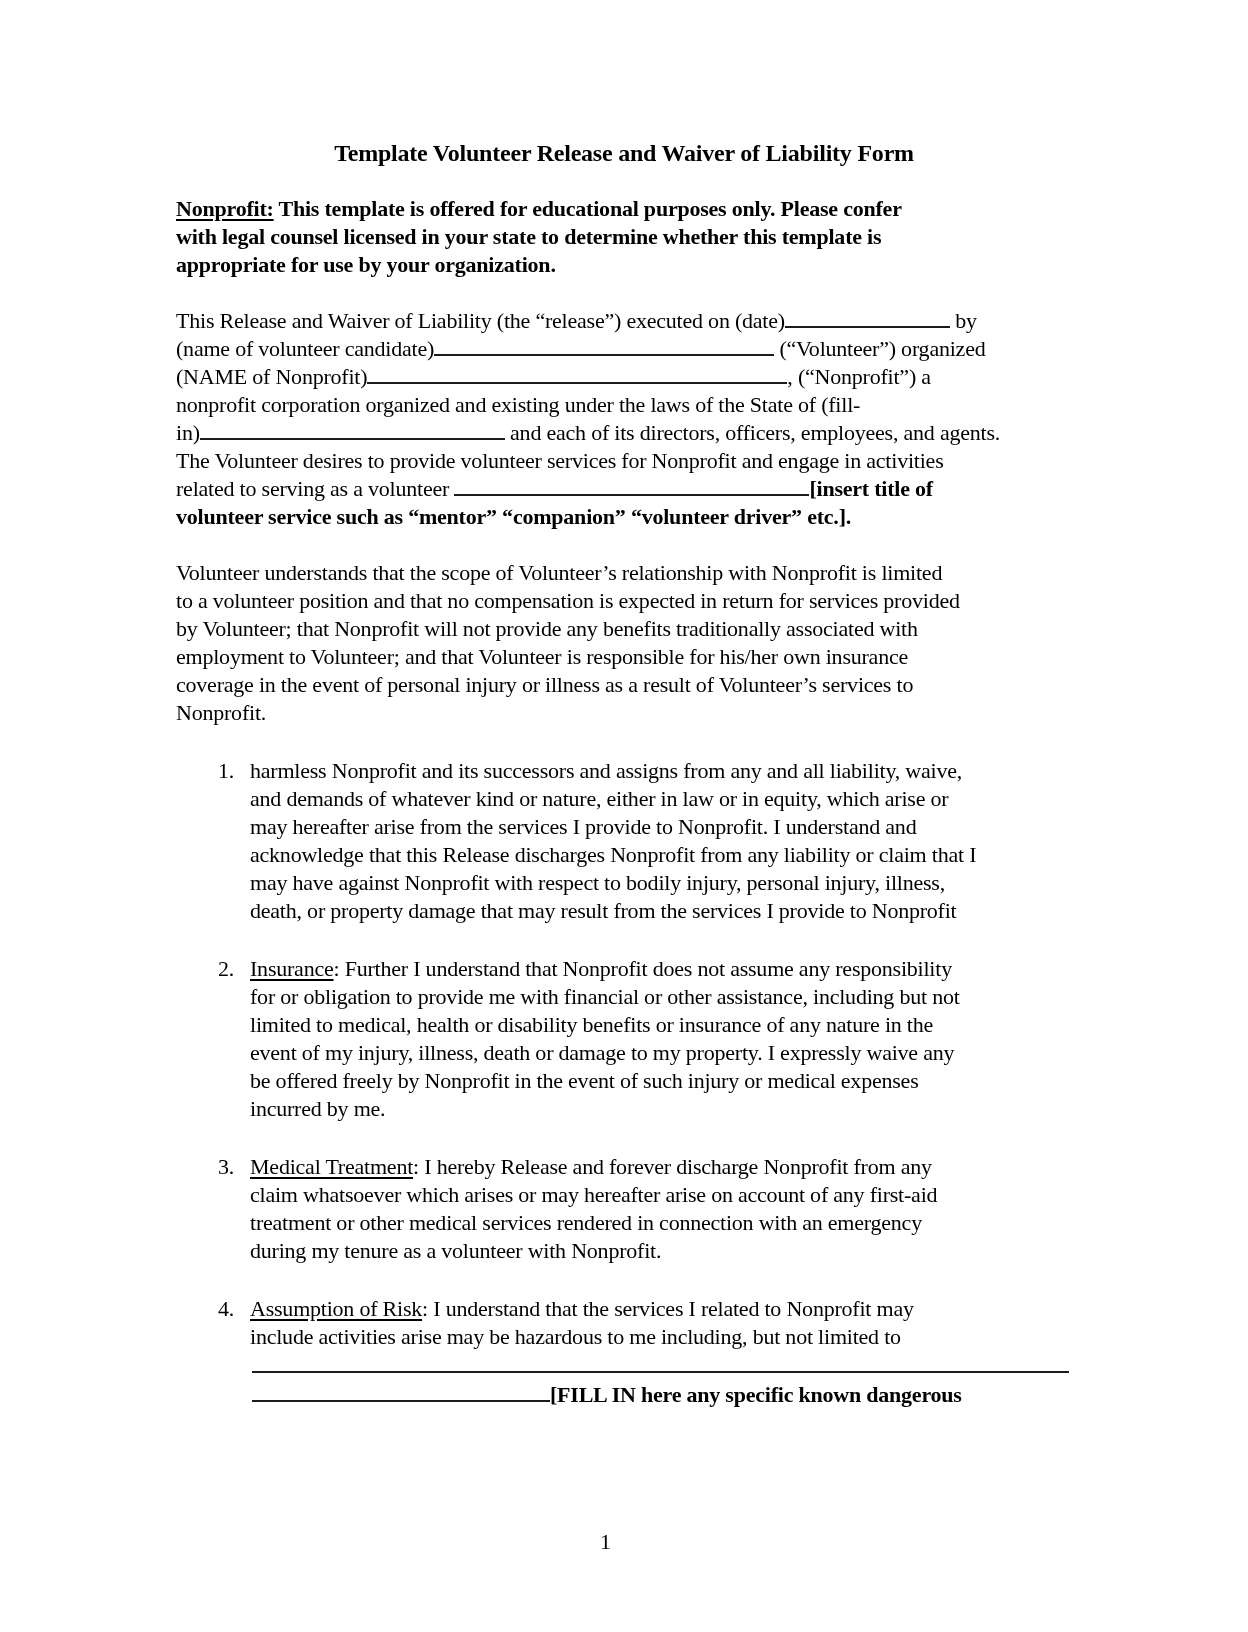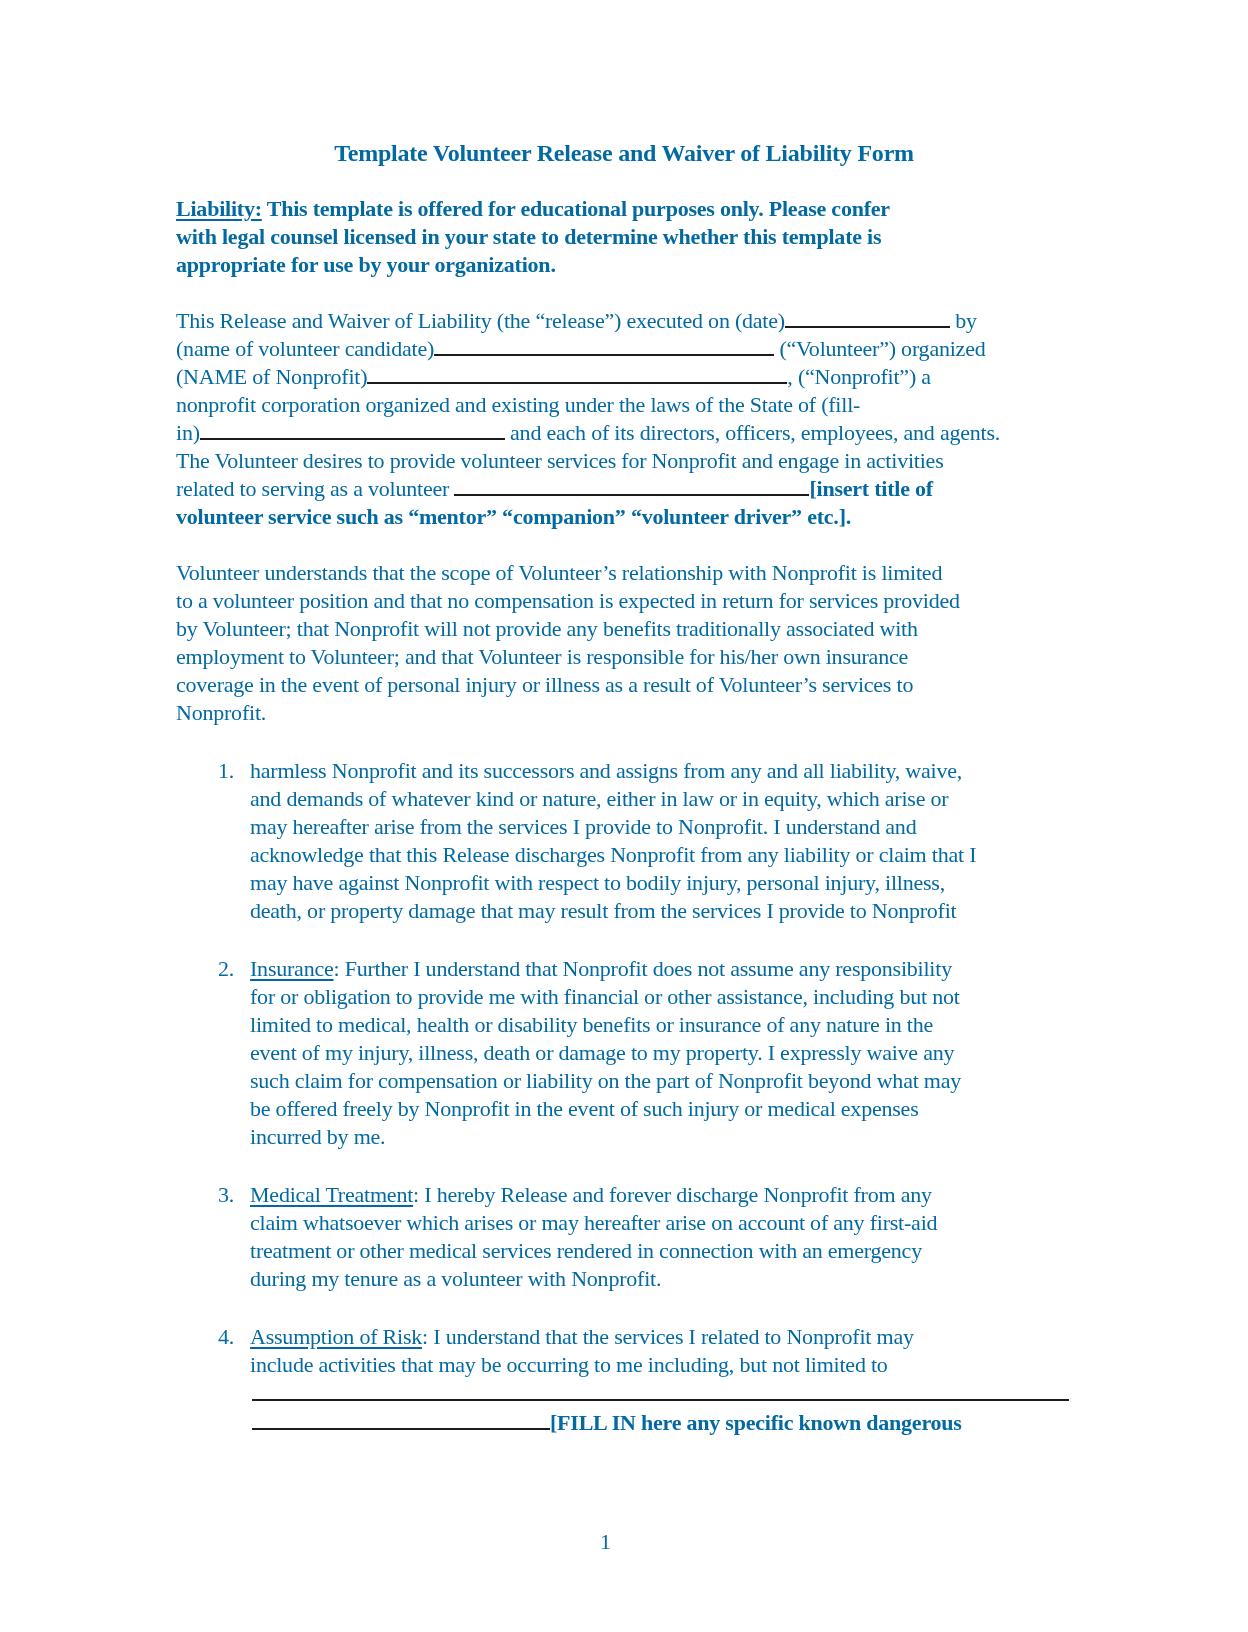--- a/index.html
+++ b/index.html
@@ -4,21 +4,21 @@
 <style>
   html,body{margin:0;padding:0;background:#ffffff;}
   .page{
     position:relative;
     width:1248px;height:1632px;
     background:#ffffff;
     box-sizing:border-box;
     padding:138px 176px 0 176px;
     font-family:"Liberation Serif","DejaVu Serif",serif;
     font-size:22px;line-height:28px;
-    color:#0369a1;
+    color:#000000;
     letter-spacing:-0.01em;
     overflow:hidden;
   }
   .title{
     text-align:center;font-weight:bold;font-size:24px;line-height:30px;
     margin:0 0 27px 0;
   }
   .ln{white-space:nowrap;height:28px;}
   .block{margin:0 0 28px 0;}
   .disclaimer{font-weight:bold;}
@@ -43,21 +43,21 @@
   .footer{position:absolute;top:1528px;left:176px;width:859px;text-align:center;}
 </style>
 </head>
 <body>
 
 <div class="page">
 
   <h1 class="title">Template Volunteer Release and Waiver of Liability Form</h1>
 
   <div class="block disclaimer">
-    <div class="ln"><span class="u">Liability:</span><span> This template is offered for educational purposes only. Please confer</span></div>
+    <div class="ln"><span class="u">Nonprofit:</span><span> This template is offered for educational purposes only. Please confer</span></div>
     <div class="ln">with legal counsel licensed in your state to determine whether this template is</div>
     <div class="ln">appropriate for use by your organization.</div>
   </div>
 
   <div class="block">
     <div class="ln"><span>This Release and Waiver of Liability (the “release”) executed on (date)</span><span class="blank w-date"></span><span> by</span></div>
     <div class="ln"><span>(name of volunteer candidate)</span><span class="blank w-cand"></span><span> (“Volunteer”) organized</span></div>
     <div class="ln"><span>(NAME of Nonprofit)</span><span class="blank w-np"></span><span>, (“Nonprofit”) a</span></div>
     <div class="ln">nonprofit corporation organized and existing under the laws of the State of (fill-</div>
     <div class="ln"><span>in)</span><span class="blank w-in"></span><span> and each of its directors, officers, employees, and agents.</span></div>
@@ -89,41 +89,40 @@
       </div>
     </div>
 
     <div class="item">
       <span class="num">2.</span>
       <div class="item-text">
         <div class="ln"><span class="u">Insurance</span><span>: </span><span>Further I understand that Nonprofit does not assume any responsibility</span></div>
         <div class="ln">for or obligation to provide me with financial or other assistance, including but not</div>
         <div class="ln">limited to medical, health or disability benefits or insurance of any nature in the</div>
         <div class="ln">event of my injury, illness, death or damage to my property. I expressly waive any</div>
-        <div class="ln">such claim for compensation or liability on the part of Nonprofit beyond what may</div>
         <div class="ln">be offered freely by Nonprofit in the event of such injury or medical expenses</div>
         <div class="ln">incurred by me.</div>
       </div>
     </div>
 
     <div class="item">
       <span class="num">3.</span>
       <div class="item-text">
         <div class="ln"><span class="u">Medical Treatment</span><span>: </span><span>I hereby Release and forever discharge Nonprofit from any</span></div>
         <div class="ln">claim whatsoever which arises or may hereafter arise on account of any first-aid</div>
         <div class="ln">treatment or other medical services rendered in connection with an emergency</div>
         <div class="ln">during my tenure as a volunteer with Nonprofit.</div>
       </div>
     </div>
 
     <div class="item">
       <span class="num">4.</span>
       <div class="item-text">
         <div class="ln"><span class="u">Assumption of Risk</span><span>: </span><span>I understand that the services I related to Nonprofit may</span></div>
-        <div class="ln">include activities that may be occurring to me including, but not limited to</div>
+        <div class="ln">include activities arise may be hazardous to me including, but not limited to</div>
       </div>
     </div>
 
   </div>
 
   <div class="fill">
     <div class="fill-line1"></div>
     <div class="fill-row2"><span class="blank2"></span><span class="b">[FILL IN here any specific known dangerous</span></div>
   </div>
 

